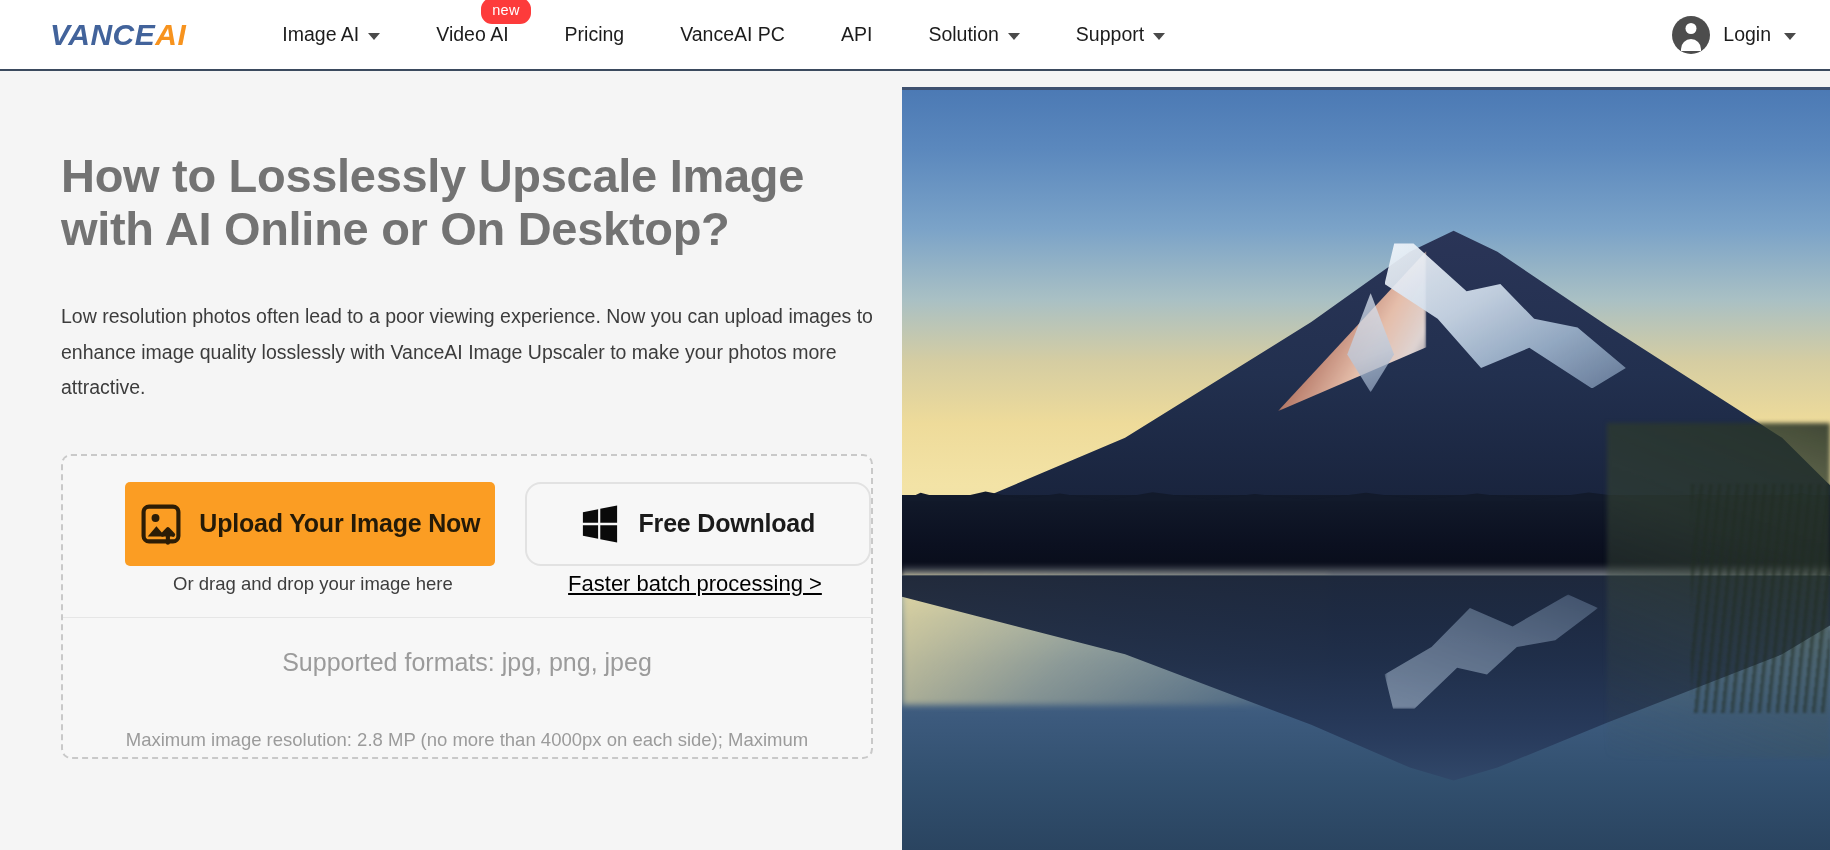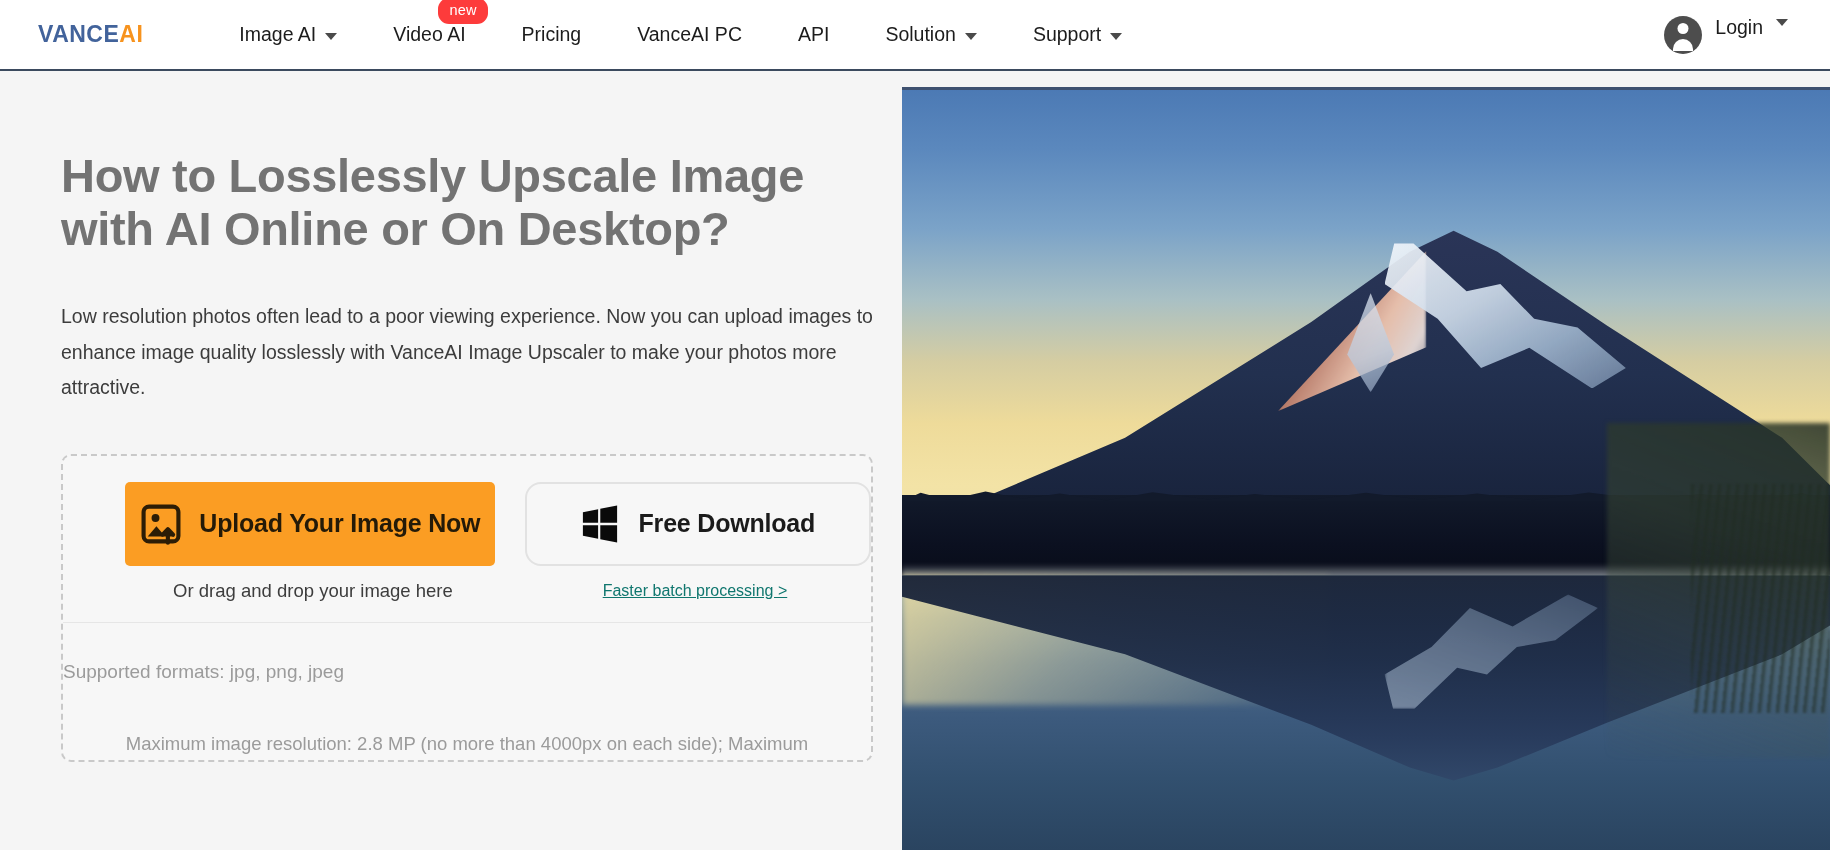--- a/index.html
+++ b/index.html
@@ -16,27 +16,28 @@
   .header {
     position: relative;
     height: 71px;
     background: #ffffff;
     border-bottom: 2px solid #3b4a5e;
     display: flex;
     align-items: center;
     width: 1830px;
   }
   .logo {
-    margin-left: 38px;
-    font-size: 23px;
+    margin-left: 50px;
+    font-size: 30px;
     font-weight: 700;
     letter-spacing: 0.5px;
     line-height: 1;
     white-space: nowrap;
     user-select: none;
+    font-style: italic;
   }
   .logo .vance { color: #42639b; }
   .logo .ai    { color: #f7931e; }
 
   .nav {
     display: flex;
     align-items: center;
     margin-left: 96px;
     gap: 0px;
   }
@@ -72,23 +73,23 @@
     font-size: 14.5px;
     font-weight: 500;
     line-height: 1;
     padding: 5px 11px 6px;
     border-radius: 11px;
     letter-spacing: 0.2px;
   }
 
   .header-right {
     position: absolute;
-    right: 42px;
-    display: flex;
-    align-items: flex-start;
+    right: 34px;
+    display: flex;
+    align-items: center;
     gap: 13px;
     cursor: pointer;
   }
   .avatar {
     width: 38px; height: 38px;
     border-radius: 50%;
     background: #4d4d4d;
     position: relative;
     flex: 0 0 auto;
   }
@@ -200,46 +201,46 @@
     color: #1b1b1b;
     letter-spacing: -0.2px;
   }
   .icon-windows { width: 38px; height: 38px; display: block; }
 
   .sub-row {
     display: flex;
     align-items: center;
     padding-left: 62px;
     gap: 18px;
-    margin-top: 14px;
+    margin-top: 5px;
     padding-bottom: 20px;
     border-bottom: 1px solid #e6e6e6;
   }
   .sub-left {
     width: 378px;
     text-align: center;
     font-size: 18.5px;
     color: #3d3d3d;
   }
   .sub-right {
     width: 354px;
     text-align: center;
   }
   .sub-right a {
-    font-size: 16px;
-    color: #0f766e;
+    font-size: 22px;
+    color: #000000;
     text-decoration: underline;
     cursor: pointer;
   }
 
   .formats {
-    text-align: left;
-    font-size: 19px;
+    text-align: center;
+    font-size: 25px;
     color: #9b9b9b;
-    margin-top: 32px;
+    margin-top: 23px;
     line-height: 1.75;
   }
   .limits {
     text-align: center;
     font-size: 18.5px;
     color: #9b9b9b;
     line-height: 1.75;
     white-space: nowrap;
     overflow: hidden;
     margin-top: 40px;

